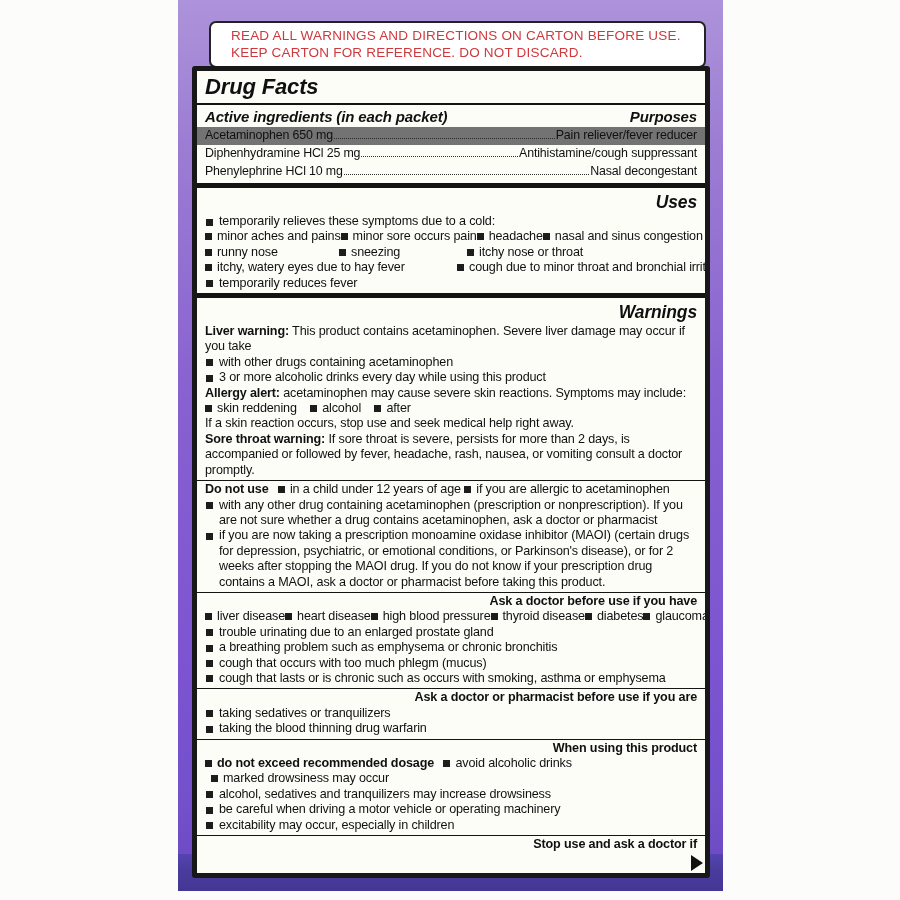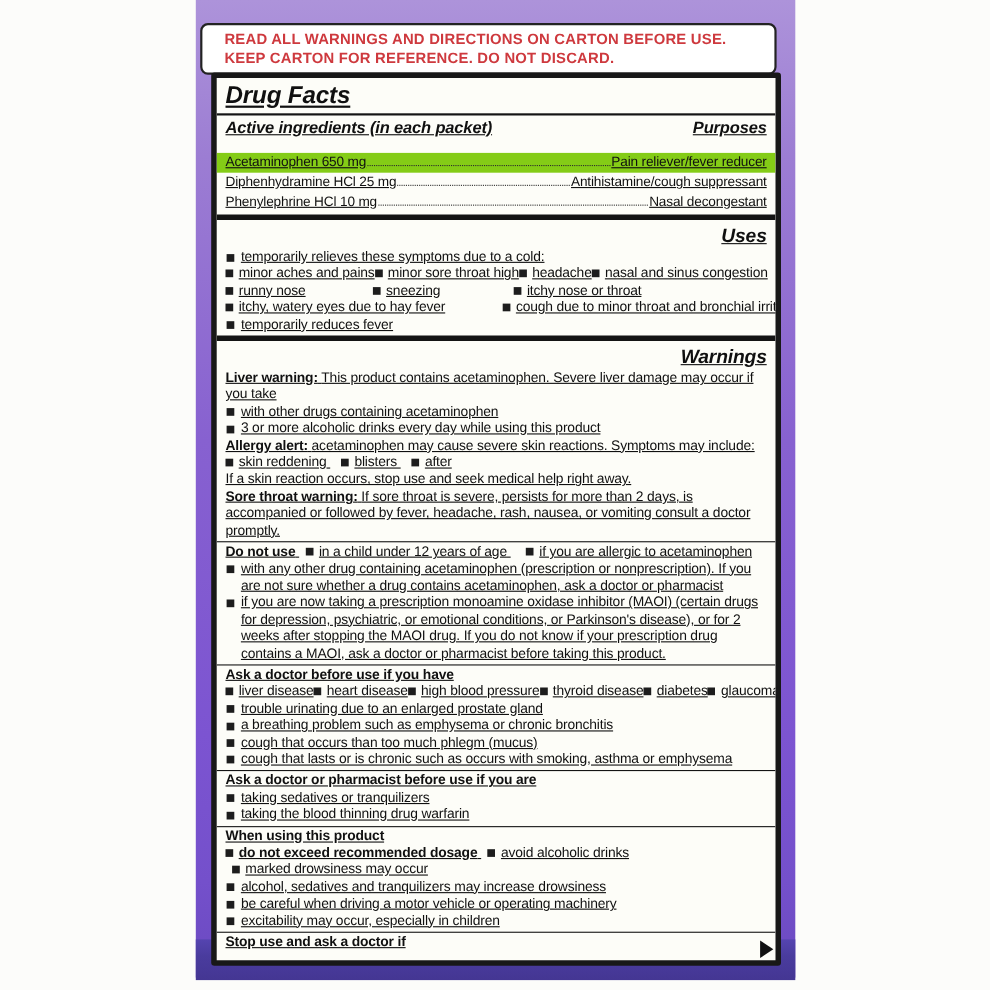--- a/index.html
+++ b/index.html
@@ -18,47 +18,46 @@
     background:linear-gradient(180deg,#ad93da 0%, #9c7dd3 16%, #8761d0 45%, #7c54d1 75%, #7450cb 90%, #6a49c0 100%);
     border-radius:0 0 3px 3px;
   }
   .bottom-band {
     position:absolute; left:0; bottom:0; width:100%; height:37px;
     background:linear-gradient(180deg,#5544b0 0%, #4a3c9e 40%, #443693 100%);
   }
 
   
   .cwarn {
-    position:absolute; left:4px; top:21px; right:17px;
+    position:absolute; left:31px; top:21px; right:17px;
     background:#ffffff; border:2px solid #232323; border-radius:7px;
     padding:4px 8px 5px 20px;
-    color:#ce393e; font-weight:bold; font-size:13.5px; line-height:17px; letter-spacing:.2px;
+    color:#ce393e; font-weight:normal; font-size:13.5px; line-height:17px; letter-spacing:.2px;
   }
 
   
   .dfbox {
     position:absolute; left:14px; top:66px; right:13px; bottom:13px;
     background:#fdfdf8; border:5px solid #181818; border-radius:3px;
     padding:1px 8px 2px;
     font-size:12.6px; line-height:15.4px; letter-spacing:-0.15px;
     overflow:hidden;
-    text-decoration:underline;
   }
   .df-title { font-weight:bold; font-style:italic; font-size:22px; line-height:26px; padding:2px 0 3px; }
   .hr2 { border:none; border-top:2px solid #141414; margin:0 -8px; }
   .hrthick { border:none; border-top:5px solid #141414; margin:2px -8px; }
   .hr1 { border:none; border-top:1.5px solid #141414; margin:2px -8px 1px; }
 
   .ai-header { display:flex; justify-content:space-between; font-weight:bold; font-style:italic; font-size:15px; line-height:19px; padding:2px 0 1px;text-align:right; }
   .ai-row { display:flex; align-items:baseline; font-size:12.4px; line-height:15px; margin:0 -8px; padding:1px 8px 2px; }
   .ai-row .leader { flex:1; border-bottom:1.6px dotted #2c2c2c; margin:0 1px 3px; min-width:20px; }
-  .ai-row.hl { background:#84cc16;margin-top:12px; }
+  .ai-row.hl { background:#737373; }
 
   .sh { font-weight:bold; font-style:italic; font-size:17.5px; line-height:21px; padding:2px 0 1px;text-align:right; }
-  .bh { font-weight:bold; }
+  .bh { font-weight:bold;text-align:right; }
 
   .sq { display:inline-block; width:7px; height:7px; background:#1d1d1d; }
   .ib .sq { margin-right:5px; }
   .ib { white-space:nowrap; }
 
   .bl { display:flex; }
   .bl > .sq { flex:0 0 7px; margin:4.5px 6px 0 1px; }
   .bl > .tx { flex:1; }
 
   .urow { display:flex;align-items:center; }
@@ -115,21 +114,21 @@
 
       <hr class="hrthick">
 
       <div class="sh">Uses</div>
       <div class="bl">
         <span class="sq"></span>
         <span class="tx">temporarily relieves these symptoms due to a cold:</span>
       </div>
       <div class="urow">
         <span class="ib uc1"><span class="sq"></span><span>minor aches and pains</span></span>
-        <span class="ib uc2"><span class="sq"></span><span>minor sore throat high</span></span>
+        <span class="ib uc2"><span class="sq"></span><span>minor sore occurs pain</span></span>
         <span class="ib uc3"><span class="sq"></span><span>headache</span></span>
         <span class="ib"><span class="sq"></span><span>nasal and sinus congestion</span></span>
       </div>
       <div class="urow">
         <span class="ib uc1"><span class="sq"></span><span>runny nose</span></span>
         <span class="ib uc2"><span class="sq"></span><span>sneezing</span></span>
         <span class="ib"><span class="sq"></span><span>itchy nose or throat</span></span>
       </div>
       <div class="urow">
         <span class="ib" style="flex:0 0 252px"><span class="sq"></span><span>itchy, watery eyes due to hay fever</span></span>
@@ -155,35 +154,35 @@
           <span class="sq"></span>
           <span class="tx">3 or more alcoholic drinks every day while using this product</span>
         </div>
 
       <div>
         <span class="bh">Allergy alert:</span>
         <span>acetaminophen may cause severe skin reactions. Symptoms may include:</span>
       </div>
       <div>
         <span class="ib"><span class="sq"></span><span>skin reddening</span></span>
-        <span class="ib inline-after"><span class="sq"></span><span>blisters</span></span>
+        <span class="ib inline-after"><span class="sq"></span><span>alcohol</span></span>
         <span class="ib inline-after"><span class="sq"></span><span>after</span></span>
       </div>
       <div>If a skin reaction occurs, stop use and seek medical help right away.</div>
       <div>
         <span class="bh">Sore throat warning:</span>
         <span>If sore throat is severe, persists for more than 2 days, is accompanied or followed by fever, headache, rash, nausea, or vomiting consult a doctor promptly.</span>
       </div>
 
       <hr class="hr1">
 
       <div>
         <span class="bh">Do not use</span>
         <span class="ib" style="margin-left:6px"><span class="sq"></span><span>in a child under 12 years of age</span></span>
-        <span class="ib" style="margin-left:14px"><span class="sq"></span><span>if you are allergic to acetaminophen</span></span>
+        <span class="ib" style=""><span class="sq"></span><span>if you are allergic to acetaminophen</span></span>
       </div>
       <div class="bl">
           <span class="sq"></span>
           <span class="tx">with any other drug containing acetaminophen (prescription or nonprescription). If you are not sure whether a drug contains acetaminophen, ask a doctor or pharmacist</span>
         </div>
       <div class="bl">
           <span class="sq"></span>
           <span class="tx">if you are now taking a prescription monoamine oxidase inhibitor (MAOI) (certain drugs for depression, psychiatric, or emotional conditions, or Parkinson's disease), or for 2 weeks after stopping the MAOI drug. If you do not know if your prescription drug contains a MAOI, ask a doctor or pharmacist before taking this product.</span>
         </div>
 
@@ -201,21 +200,21 @@
       <div class="bl">
           <span class="sq"></span>
           <span class="tx">trouble urinating due to an enlarged prostate gland</span>
         </div>
       <div class="bl">
           <span class="sq"></span>
           <span class="tx">a breathing problem such as emphysema or chronic bronchitis</span>
         </div>
       <div class="bl">
           <span class="sq"></span>
-          <span class="tx">cough that occurs than too much phlegm (mucus)</span>
+          <span class="tx">cough that occurs with too much phlegm (mucus)</span>
         </div>
       <div class="bl">
           <span class="sq"></span>
           <span class="tx">cough that lasts or is chronic such as occurs with smoking, asthma or emphysema</span>
         </div>
 
       <hr class="hr1">
 
       <div class="bh">Ask a doctor or pharmacist before use if you are</div>
       <div class="bl">

